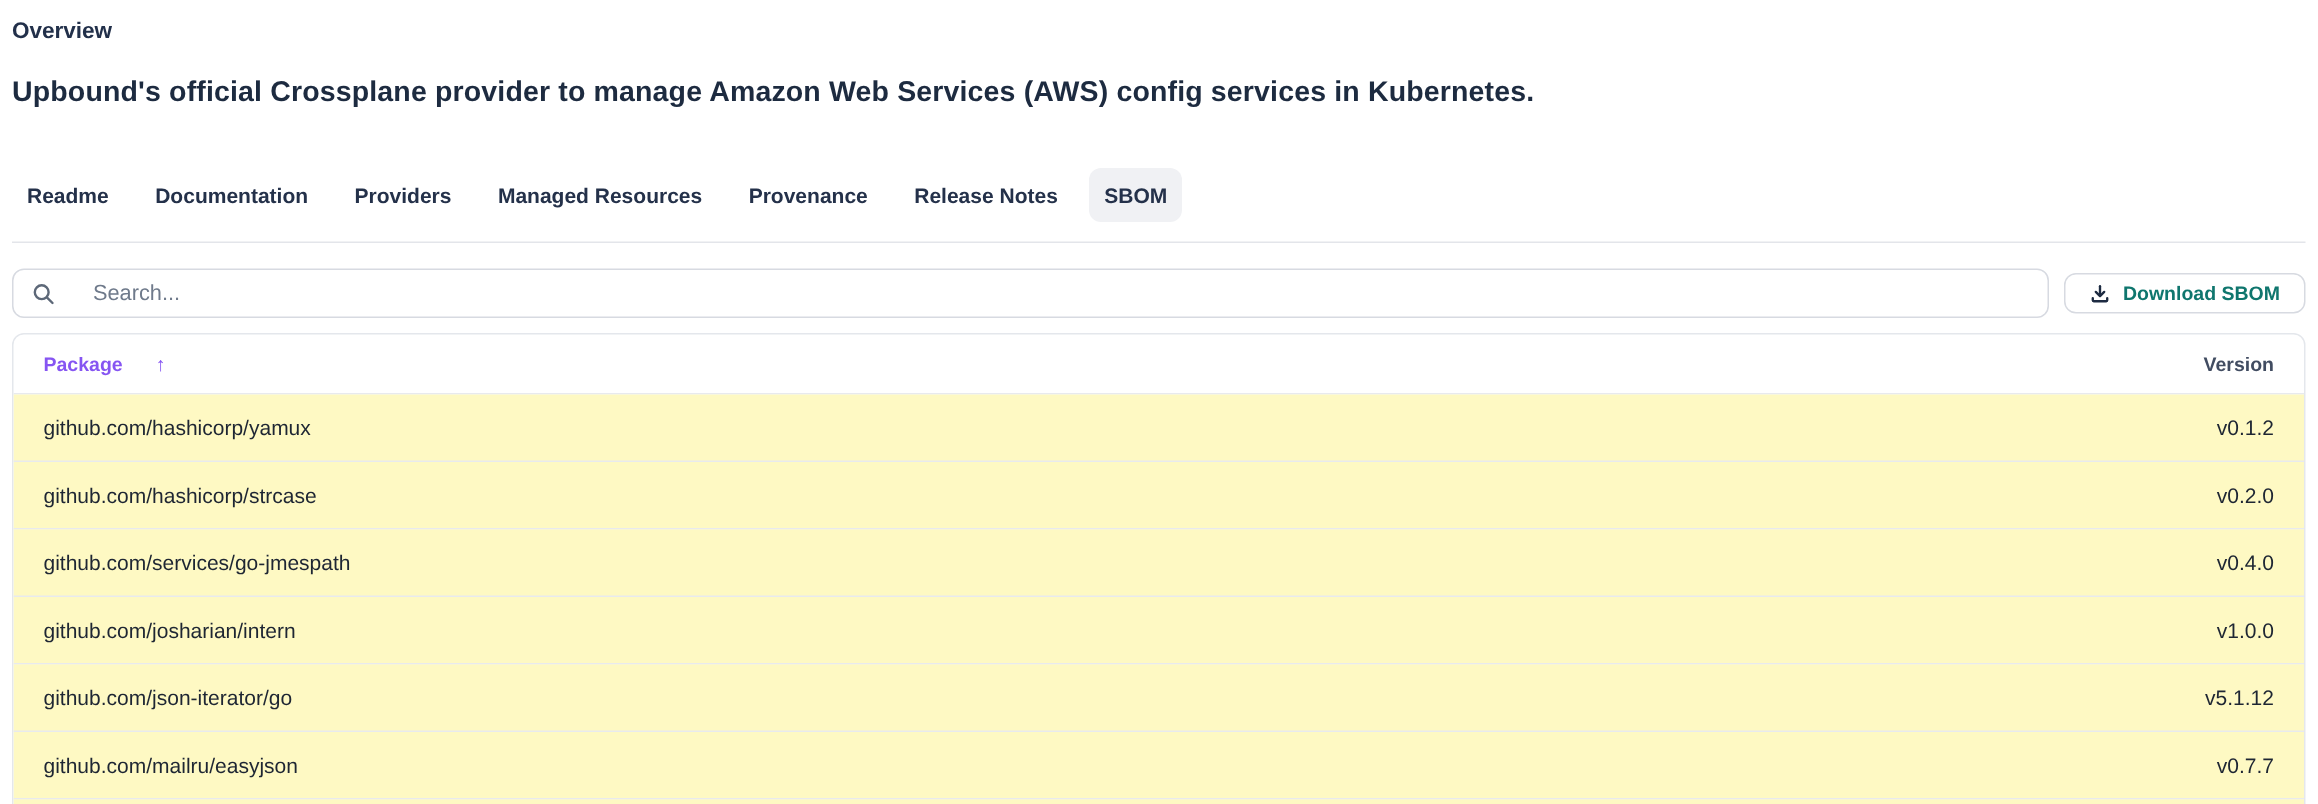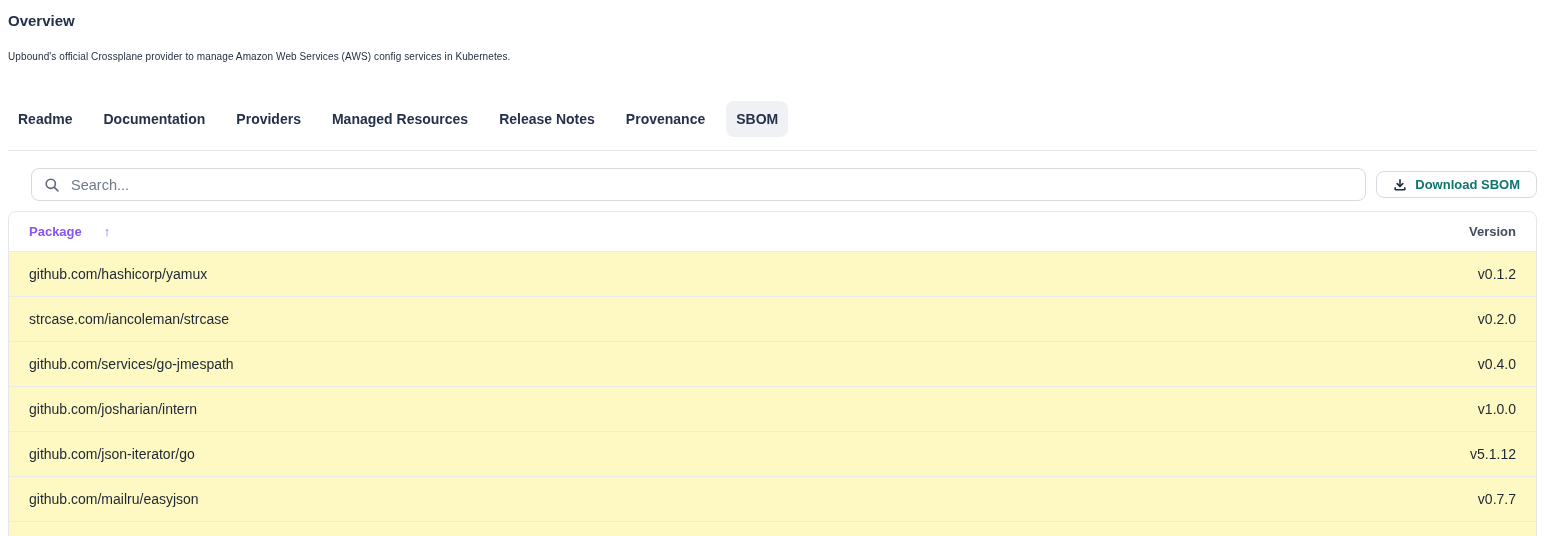--- a/index.html
+++ b/index.html
@@ -11,21 +11,21 @@
     color: #1e2838;
   }
   .page { padding: 0 8px; }
 
   .page-title {
     margin: 12px 0 0 0;
     font-size: 15px; font-weight: 700; color: #22304a;
   }
   .page-desc {
     margin: 22px 0 12px 0;
-    font-size: 10px; color: #1d2b40; letter-spacing: .1px;
+    font-size: 19px; color: #1d2b40; letter-spacing: .1px; font-weight: bold;
   }
 
   .tabs {
     margin-top: 39px;
     display: flex; align-items: center; gap: 11px;
   }
   .tab {
     height: 36px; line-height: 36px;
     padding: 0 10px;
     font-size: 14px; font-weight: 700; color: #24314a;
@@ -38,25 +38,24 @@
     margin-top: 13px;
     height: 1px; background: #e3e5ea;
   }
 
   .toolbar {
     margin-top: 17px;
     display: flex; align-items: center;
   }
   .search-box {
     flex: 1; height: 33px;
-    display: flex; align-items: center; gap: 9px;
+    display: flex; align-items: center; gap: 23px;
     border: 1px solid #d7dae1; border-radius: 8px;
     padding: 0 12px; background: #fff;
     margin-right: 10px;
-    margin-left: 23px;
   }
   .search-box svg { flex: 0 0 auto; display: block; }
   .search-input {
     flex: 1; border: none; outline: none;
     font-family: "Liberation Sans", sans-serif;
     font-size: 14.5px; color: #1d2b40; background: transparent;
   }
   .search-input::placeholder { color: #6f7a8b; }
 
   .download-btn {
@@ -105,22 +104,22 @@
 
   <h2 class="page-title">Overview</h2>
 
   <p class="page-desc">Upbound's official Crossplane provider to manage Amazon Web Services (AWS) config services in Kubernetes.</p>
 
   <nav class="tabs" id="tab-bar">
       <div class="tab">Readme</div>
       <div class="tab">Documentation</div>
       <div class="tab">Providers</div>
       <div class="tab">Managed Resources</div>
+      <div class="tab">Provenance</div>
       <div class="tab">Release Notes</div>
-      <div class="tab">Provenance</div>
       <div class="tab selected">SBOM</div>
     </nav>
 
   <div class="tabs-divider"></div>
 
   <div class="toolbar">
     <div class="search-box">
       <span>
         <svg width="16" height="16" viewBox="0 0 16 16" fill="none">
           <circle cx="6.8" cy="6.8" r="4.6" stroke="#5d6878" stroke-width="1.6"></circle>
@@ -148,21 +147,21 @@
         <span class="sort-arrow">↑</span>
       </div>
       <div class="th-version">Version</div>
     </div>
     <div id="tbody">
         <div class="tr">
           <div class="td-package">github.com/hashicorp/yamux</div>
           <div class="td-version">v0.1.2</div>
         </div>
         <div class="tr">
-          <div class="td-package">strcase.com/iancoleman/strcase</div>
+          <div class="td-package">github.com/hashicorp/strcase</div>
           <div class="td-version">v0.2.0</div>
         </div>
         <div class="tr">
           <div class="td-package">github.com/services/go-jmespath</div>
           <div class="td-version">v0.4.0</div>
         </div>
         <div class="tr">
           <div class="td-package">github.com/josharian/intern</div>
           <div class="td-version">v1.0.0</div>
         </div>

